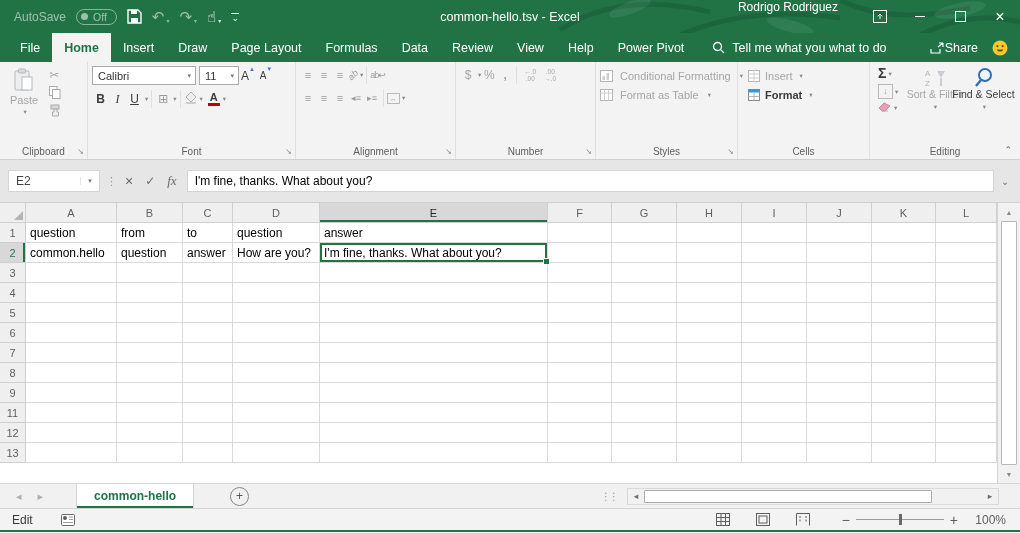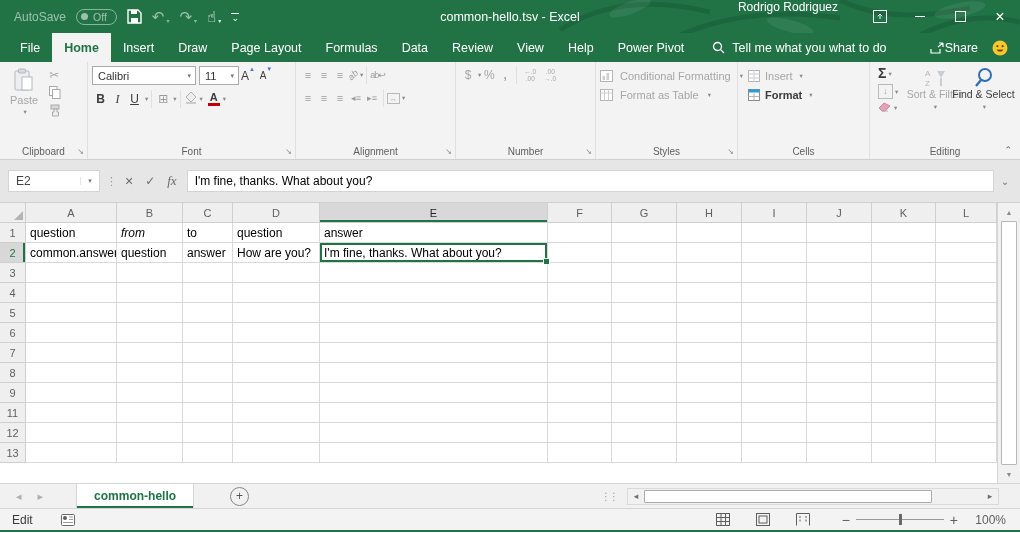--- a/index.html
+++ b/index.html
@@ -486,35 +486,35 @@
           <div class="colh" style="width: 65px;">I</div>
           <div class="colh" style="width: 65px;">J</div>
           <div class="colh" style="width: 64px;">K</div>
           <div class="colh" style="width: 61px;">L</div>
         </div>
     </div>
     <div>
         <div class="grow">
           <div class="rowh">1</div>
           <div class="cell" style="width: 91px;">question</div>
-          <div class="cell" style="width: 66px; font-style: italic;">from</div>
+          <div class="cell" style="width: 66px;">from</div>
           <div class="cell" style="width: 50px;">to</div>
           <div class="cell" style="width: 87px;">question</div>
           <div class="cell" style="width: 228px;">answer</div>
           <div class="cell" style="width: 64px;"></div>
           <div class="cell" style="width: 65px;"></div>
           <div class="cell" style="width: 65px;"></div>
           <div class="cell" style="width: 65px;"></div>
           <div class="cell" style="width: 65px;"></div>
           <div class="cell" style="width: 64px;"></div>
           <div class="cell" style="width: 61px;"></div>
         </div>
         <div class="grow">
           <div class="rowh sel">2</div>
-          <div class="cell" style="width: 91px;">common.answer</div>
+          <div class="cell" style="width: 91px;">common.hello</div>
           <div class="cell" style="width: 66px;">question</div>
           <div class="cell" style="width: 50px;">answer</div>
           <div class="cell" style="width: 87px;">How are you?</div>
           <div class="cell selcell" style="width: 228px;">I'm fine, thanks. What about you?<div class="handle"></div></div>
           <div class="cell" style="width: 64px;"></div>
           <div class="cell" style="width: 65px;"></div>
           <div class="cell" style="width: 65px;"></div>
           <div class="cell" style="width: 65px;"></div>
           <div class="cell" style="width: 65px;"></div>
           <div class="cell" style="width: 64px;"></div>

